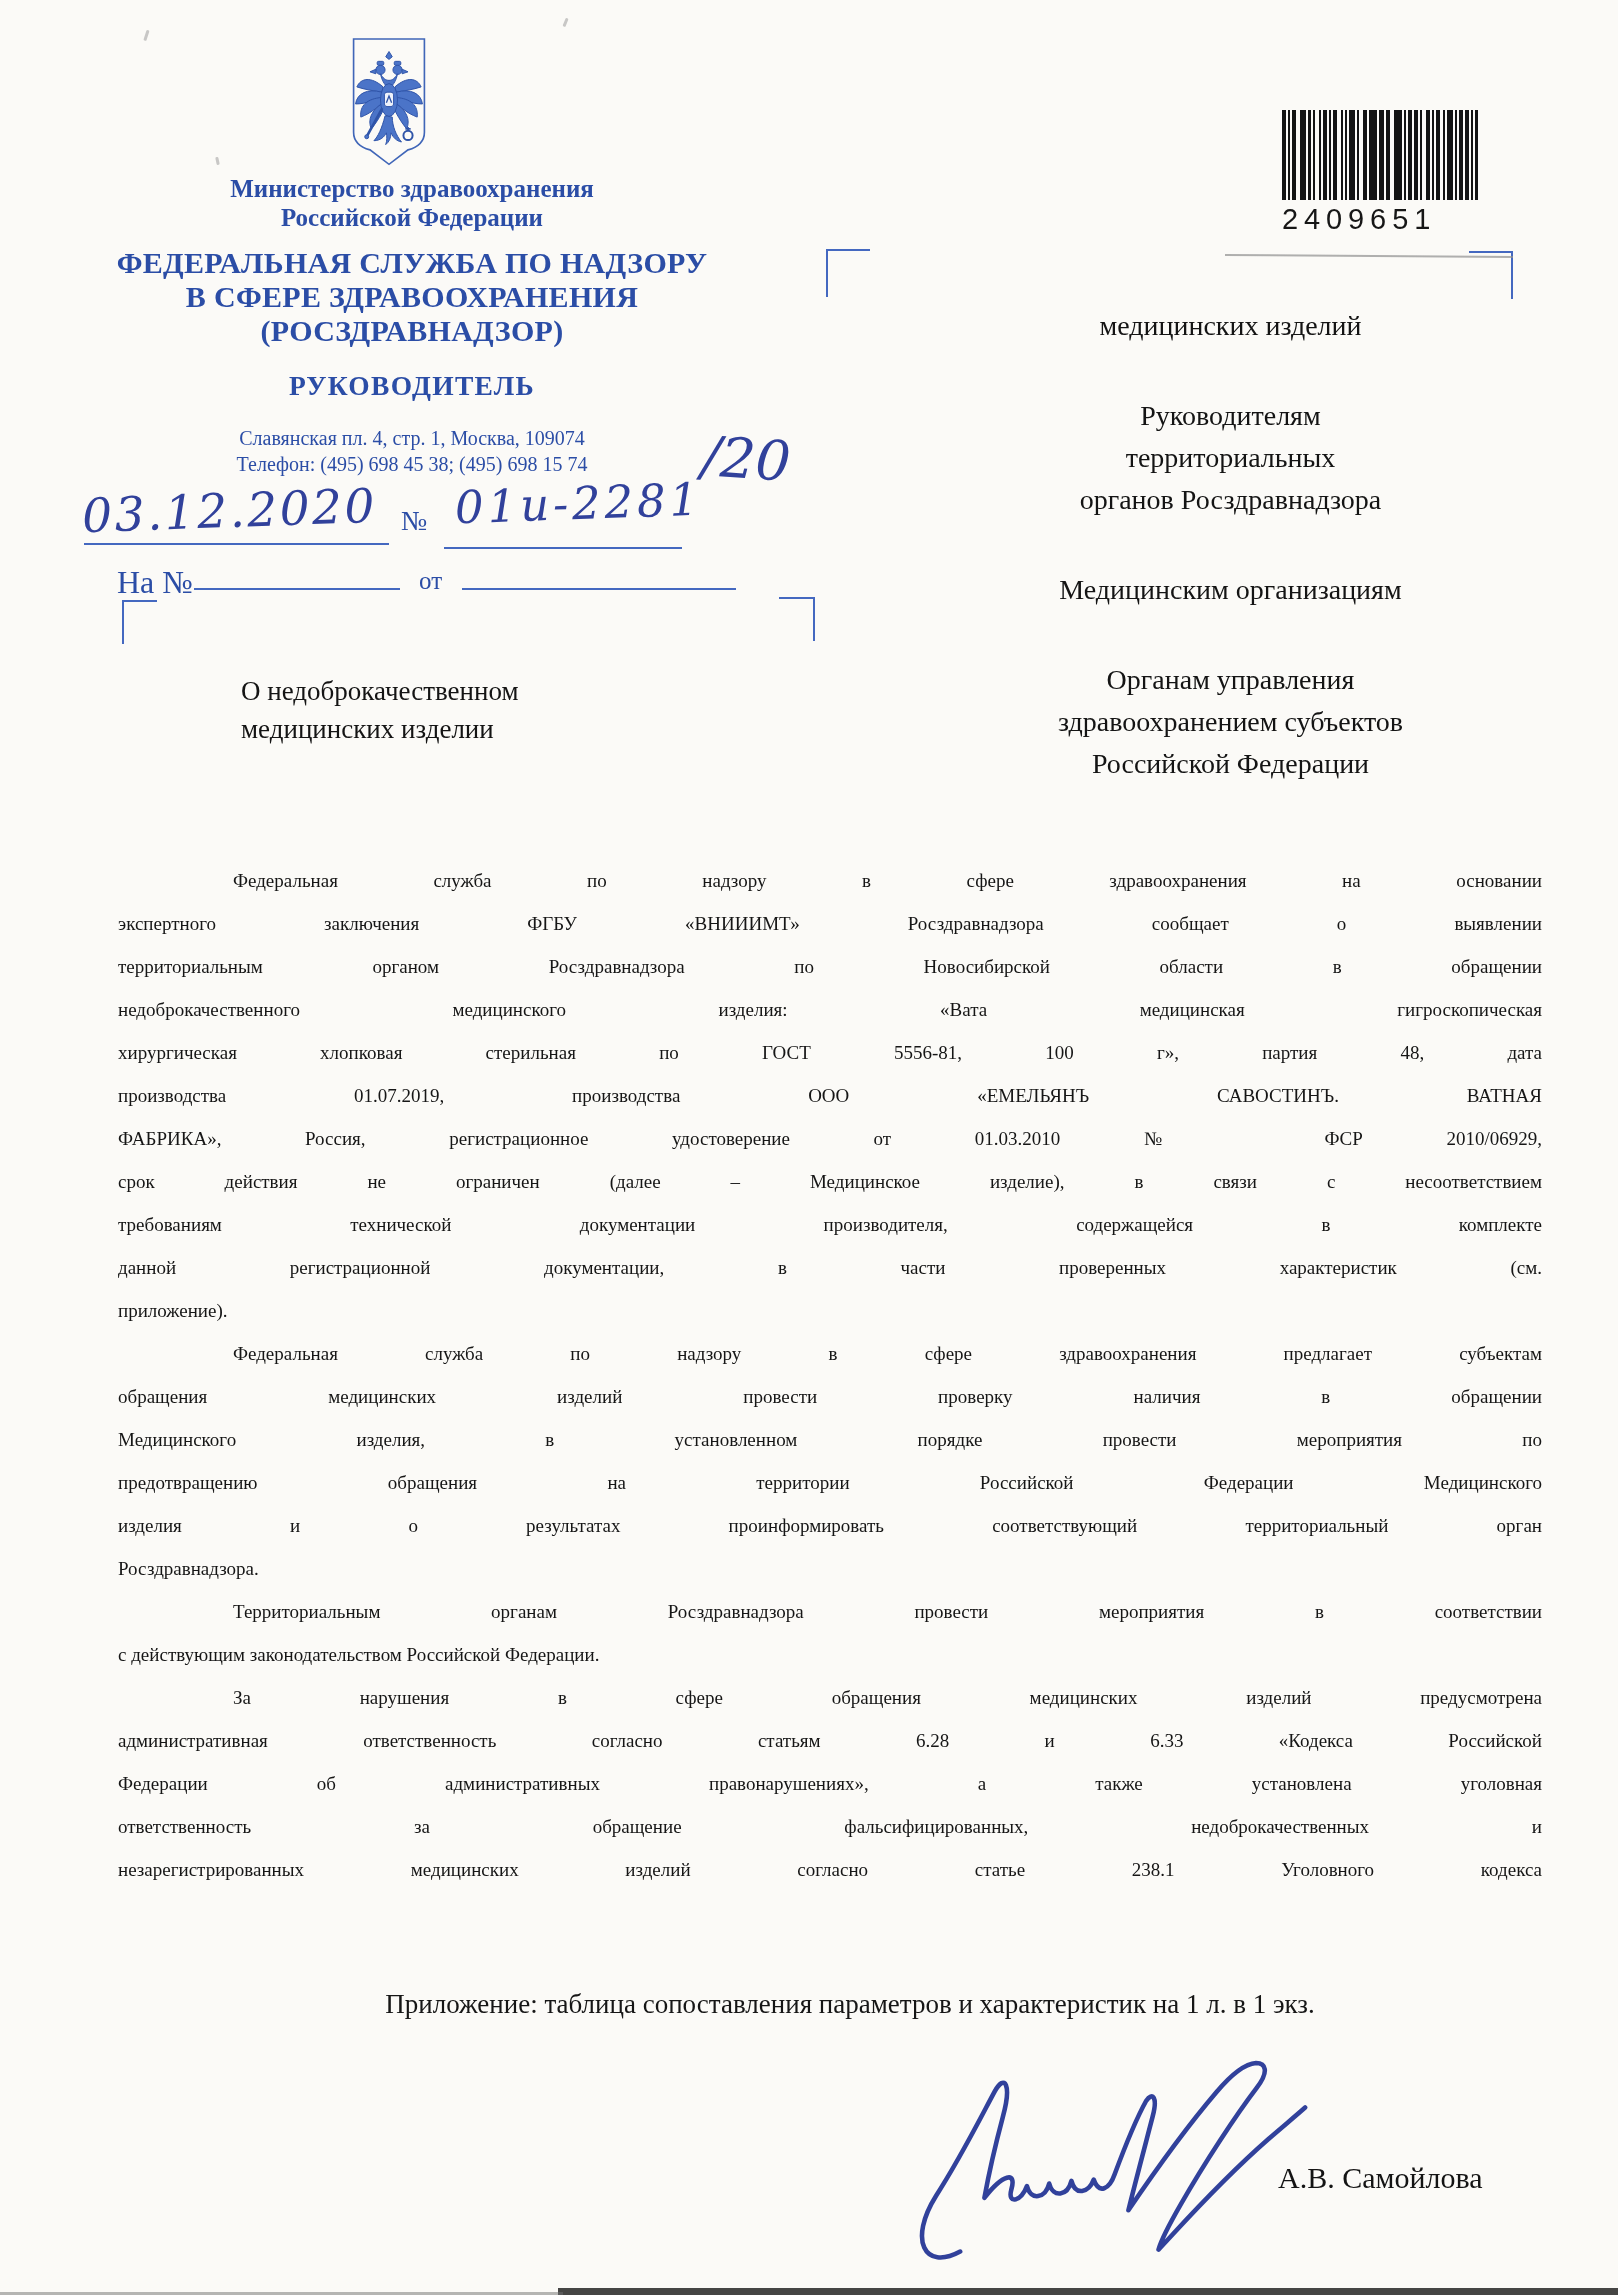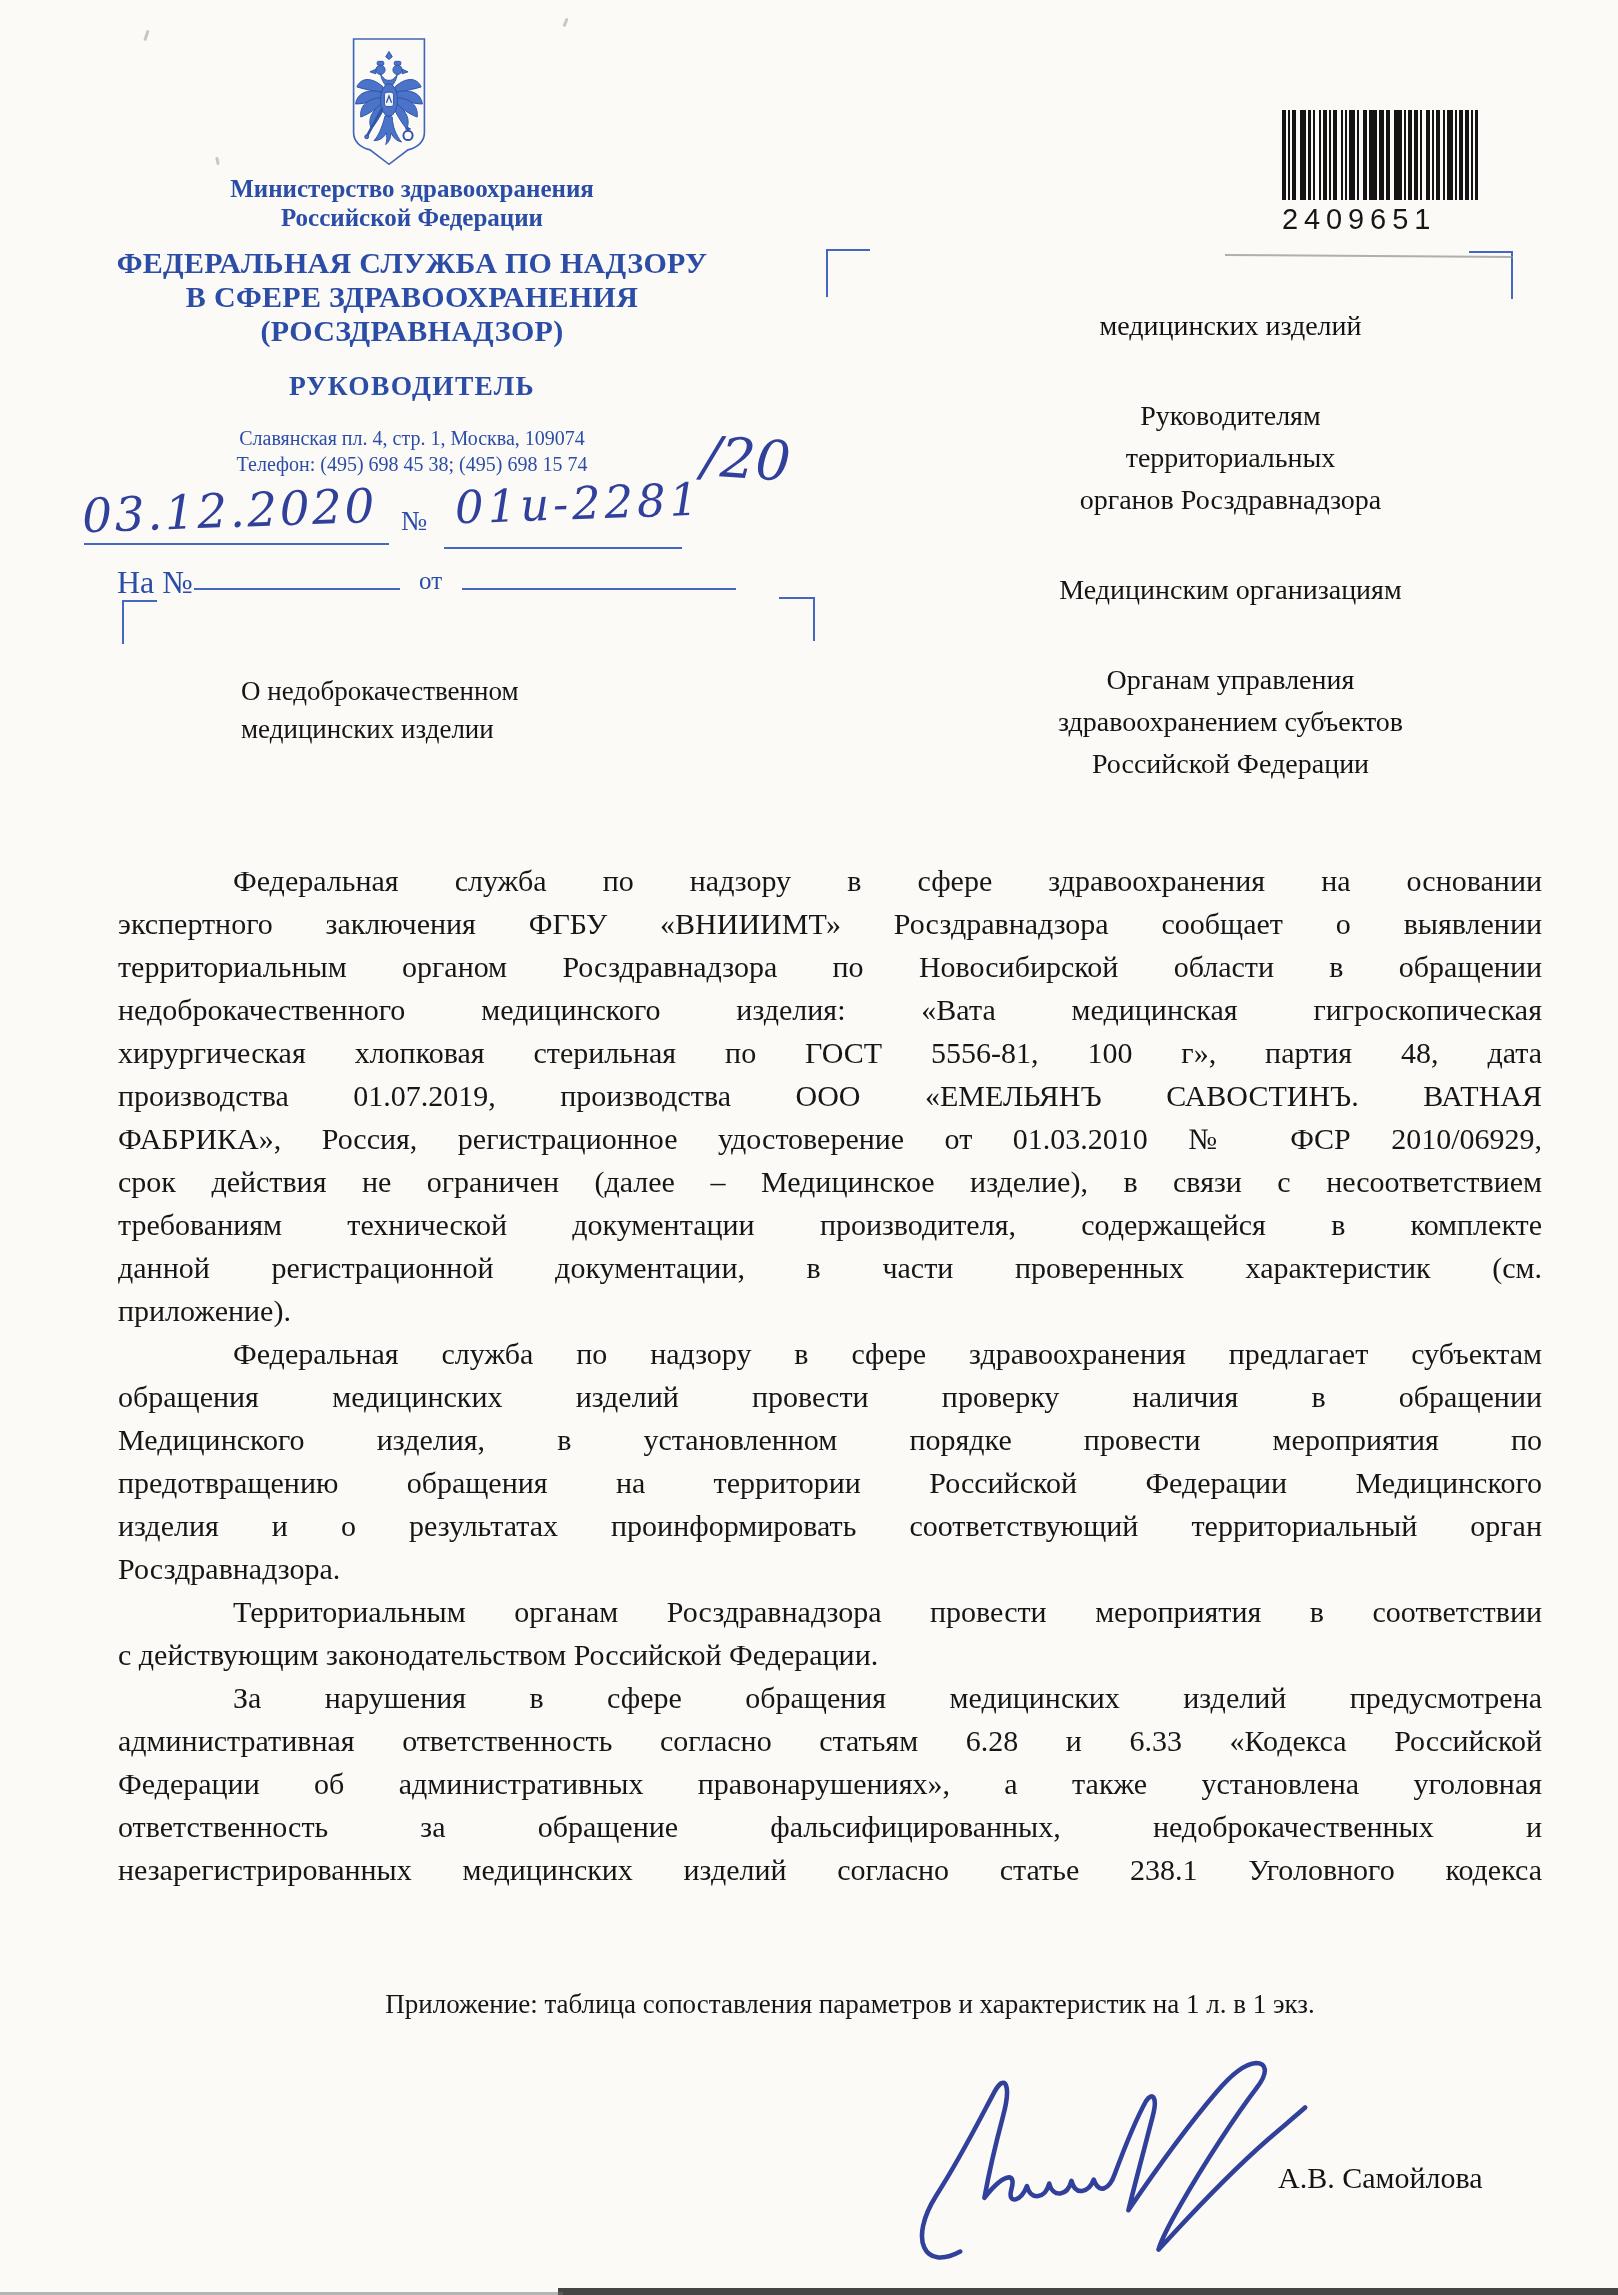--- a/index.html
+++ b/index.html
@@ -46,21 +46,21 @@
   .barcode-wrap{position:absolute;left:1282px;top:110px;width:196px;}
   .barcode{height:90px;font-size:0;white-space:nowrap;overflow:hidden;}
   .barcode span{display:inline-block;height:100%;}
   .barcode-number{margin-top:2.6px;font-family:"Liberation Sans","DejaVu Sans",sans-serif;font-size:29px;letter-spacing:5.9px;color:#161616;}
   
   .recipients{position:absolute;left:936px;top:305px;width:589px;text-align:center;font-size:28px;line-height:42px;color:#141414;}
   .recipient-group{margin-bottom:48px;}
   
   .subject{position:absolute;left:241px;top:672px;width:458px;font-size:27px;line-height:38px;color:#141414;}
   
-  .body-text{position:absolute;left:118px;top:859px;width:1424px;font-size:30px;line-height:43px;color:#161616;}
+  .body-text{position:absolute;left:118px;top:859px;width:1424px;font-size:19px;line-height:43px;color:#161616;}
   .bodyline{text-align:justify;text-align-last:justify;white-space:normal;}
   .bodyline.first{text-indent:115px;}
   .bodyline.last{text-align-last:left;}
   .appendix{position:absolute;left:156px;top:1989px;width:1388px;font-size:27px;color:#161616;text-align:center;}
   
   .signature-svg{position:absolute;left:898px;top:2055px;width:432px;height:236px;}
   .signatory{position:absolute;left:1278px;top:2161px;width:301px;font-size:30px;color:#141414;}
   .bottom-edge{position:absolute;left:558px;top:2288px;width:1060px;height:7.2px;background:#2b2b2b;opacity:.88;}
   .bottom-edge2{position:absolute;left:0px;top:2292px;width:563px;height:3.9px;background:#6f6f6f;opacity:.5;}
 </style>

